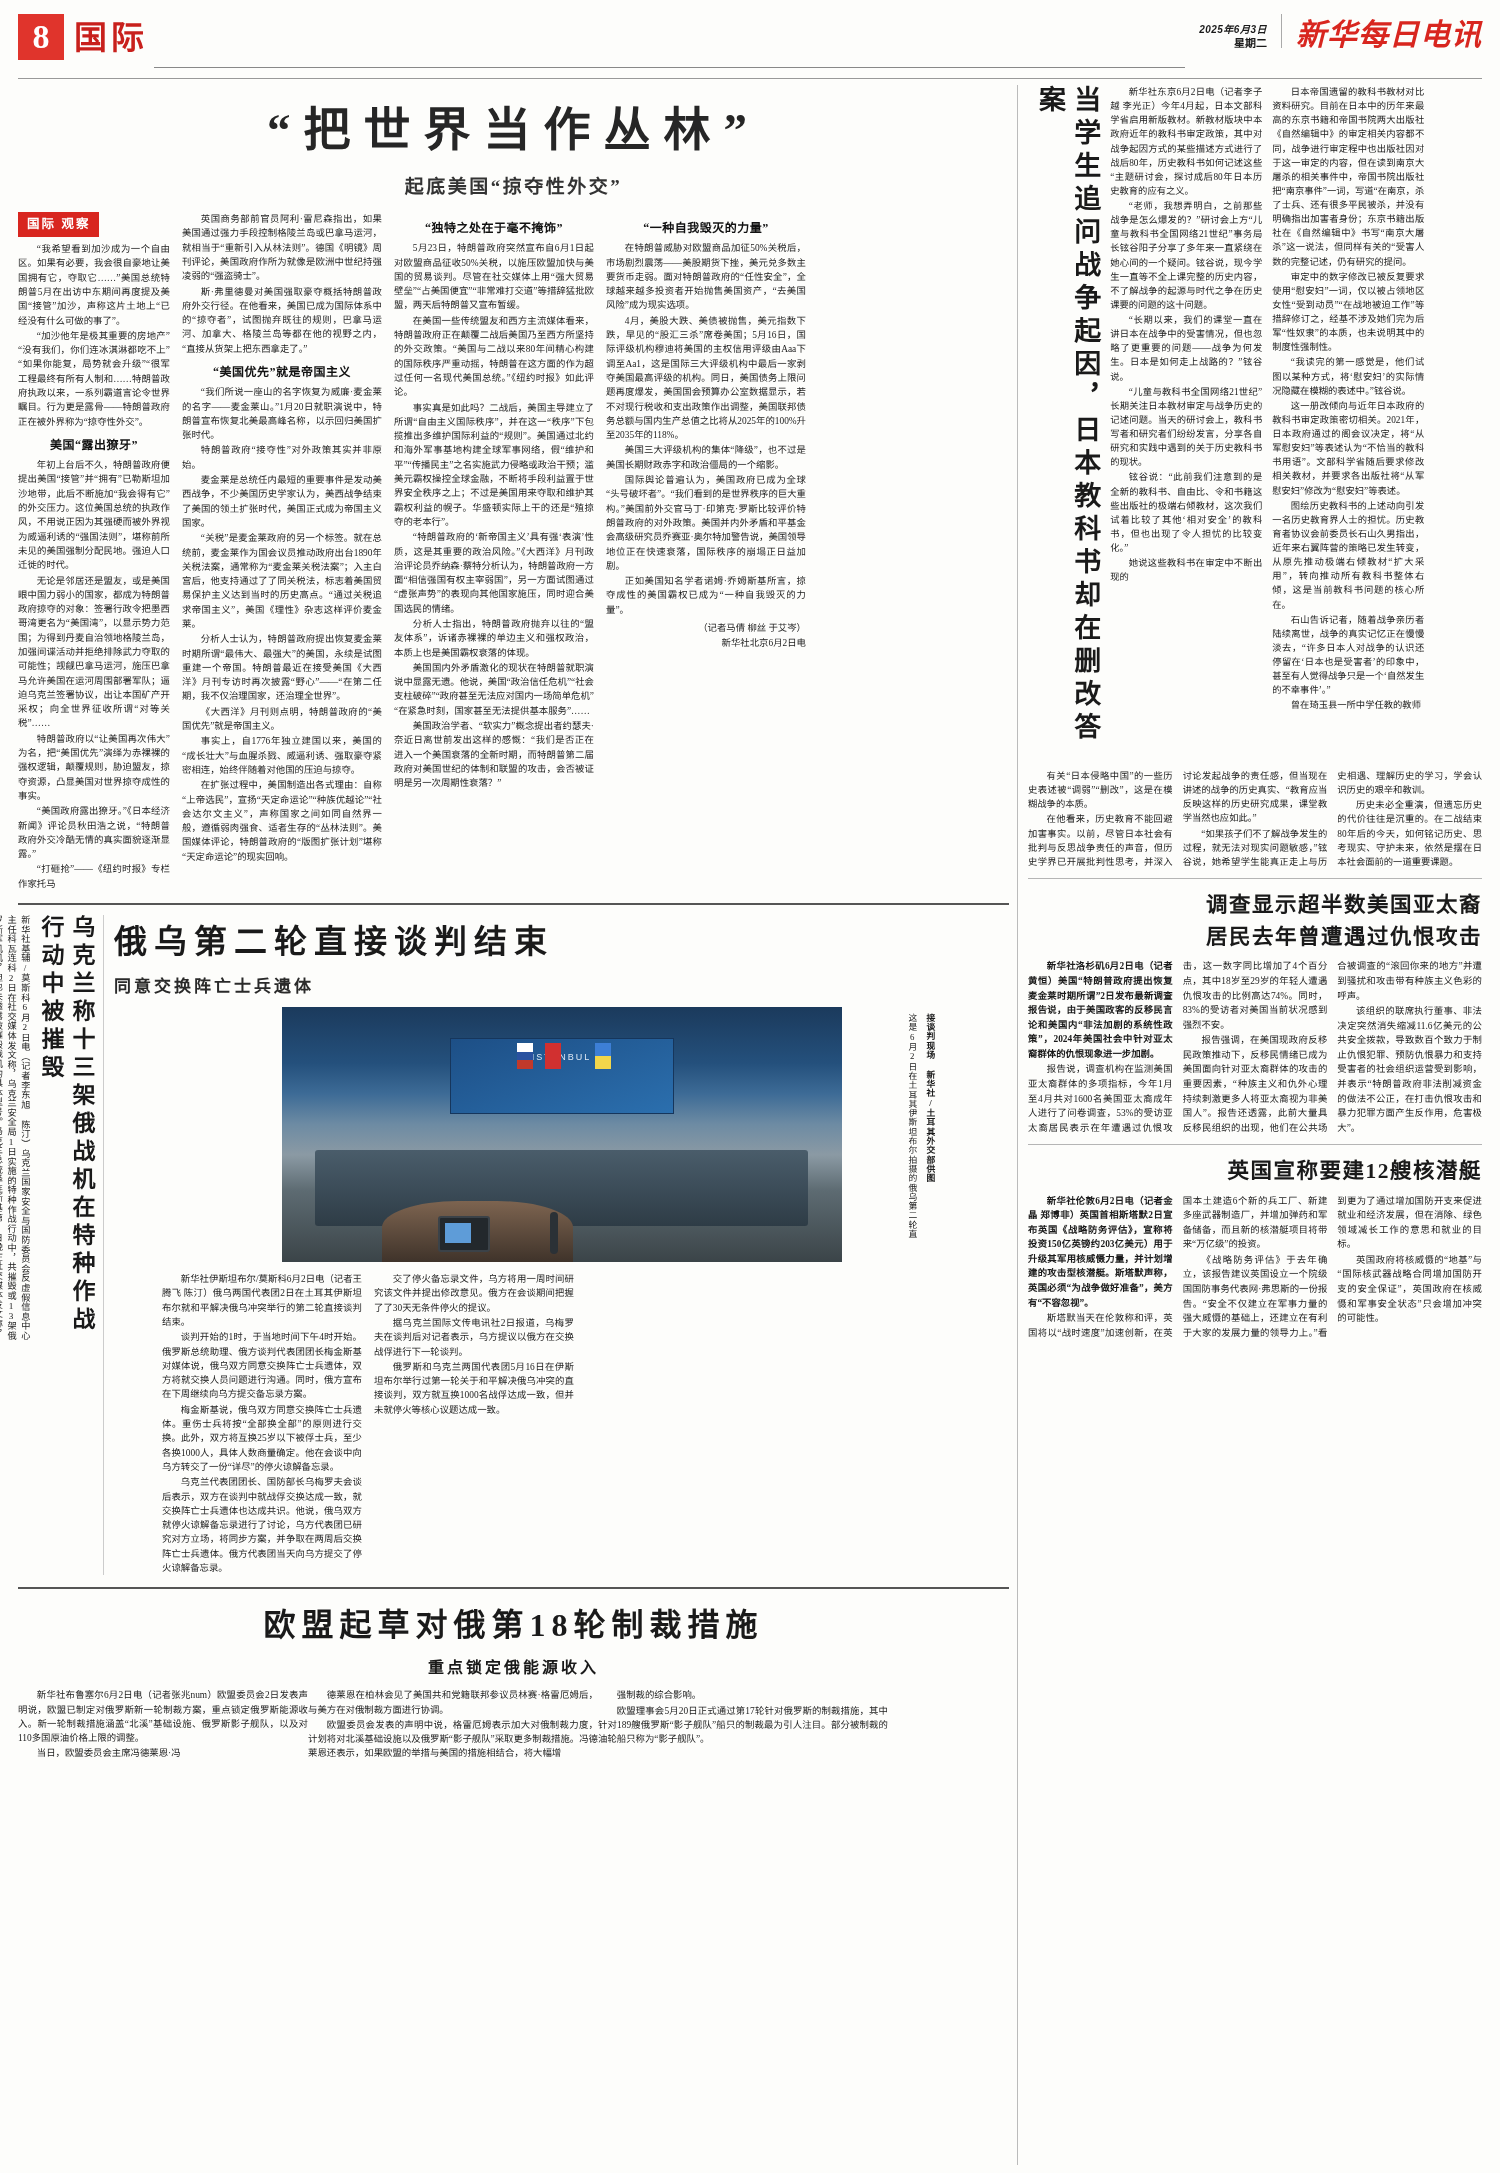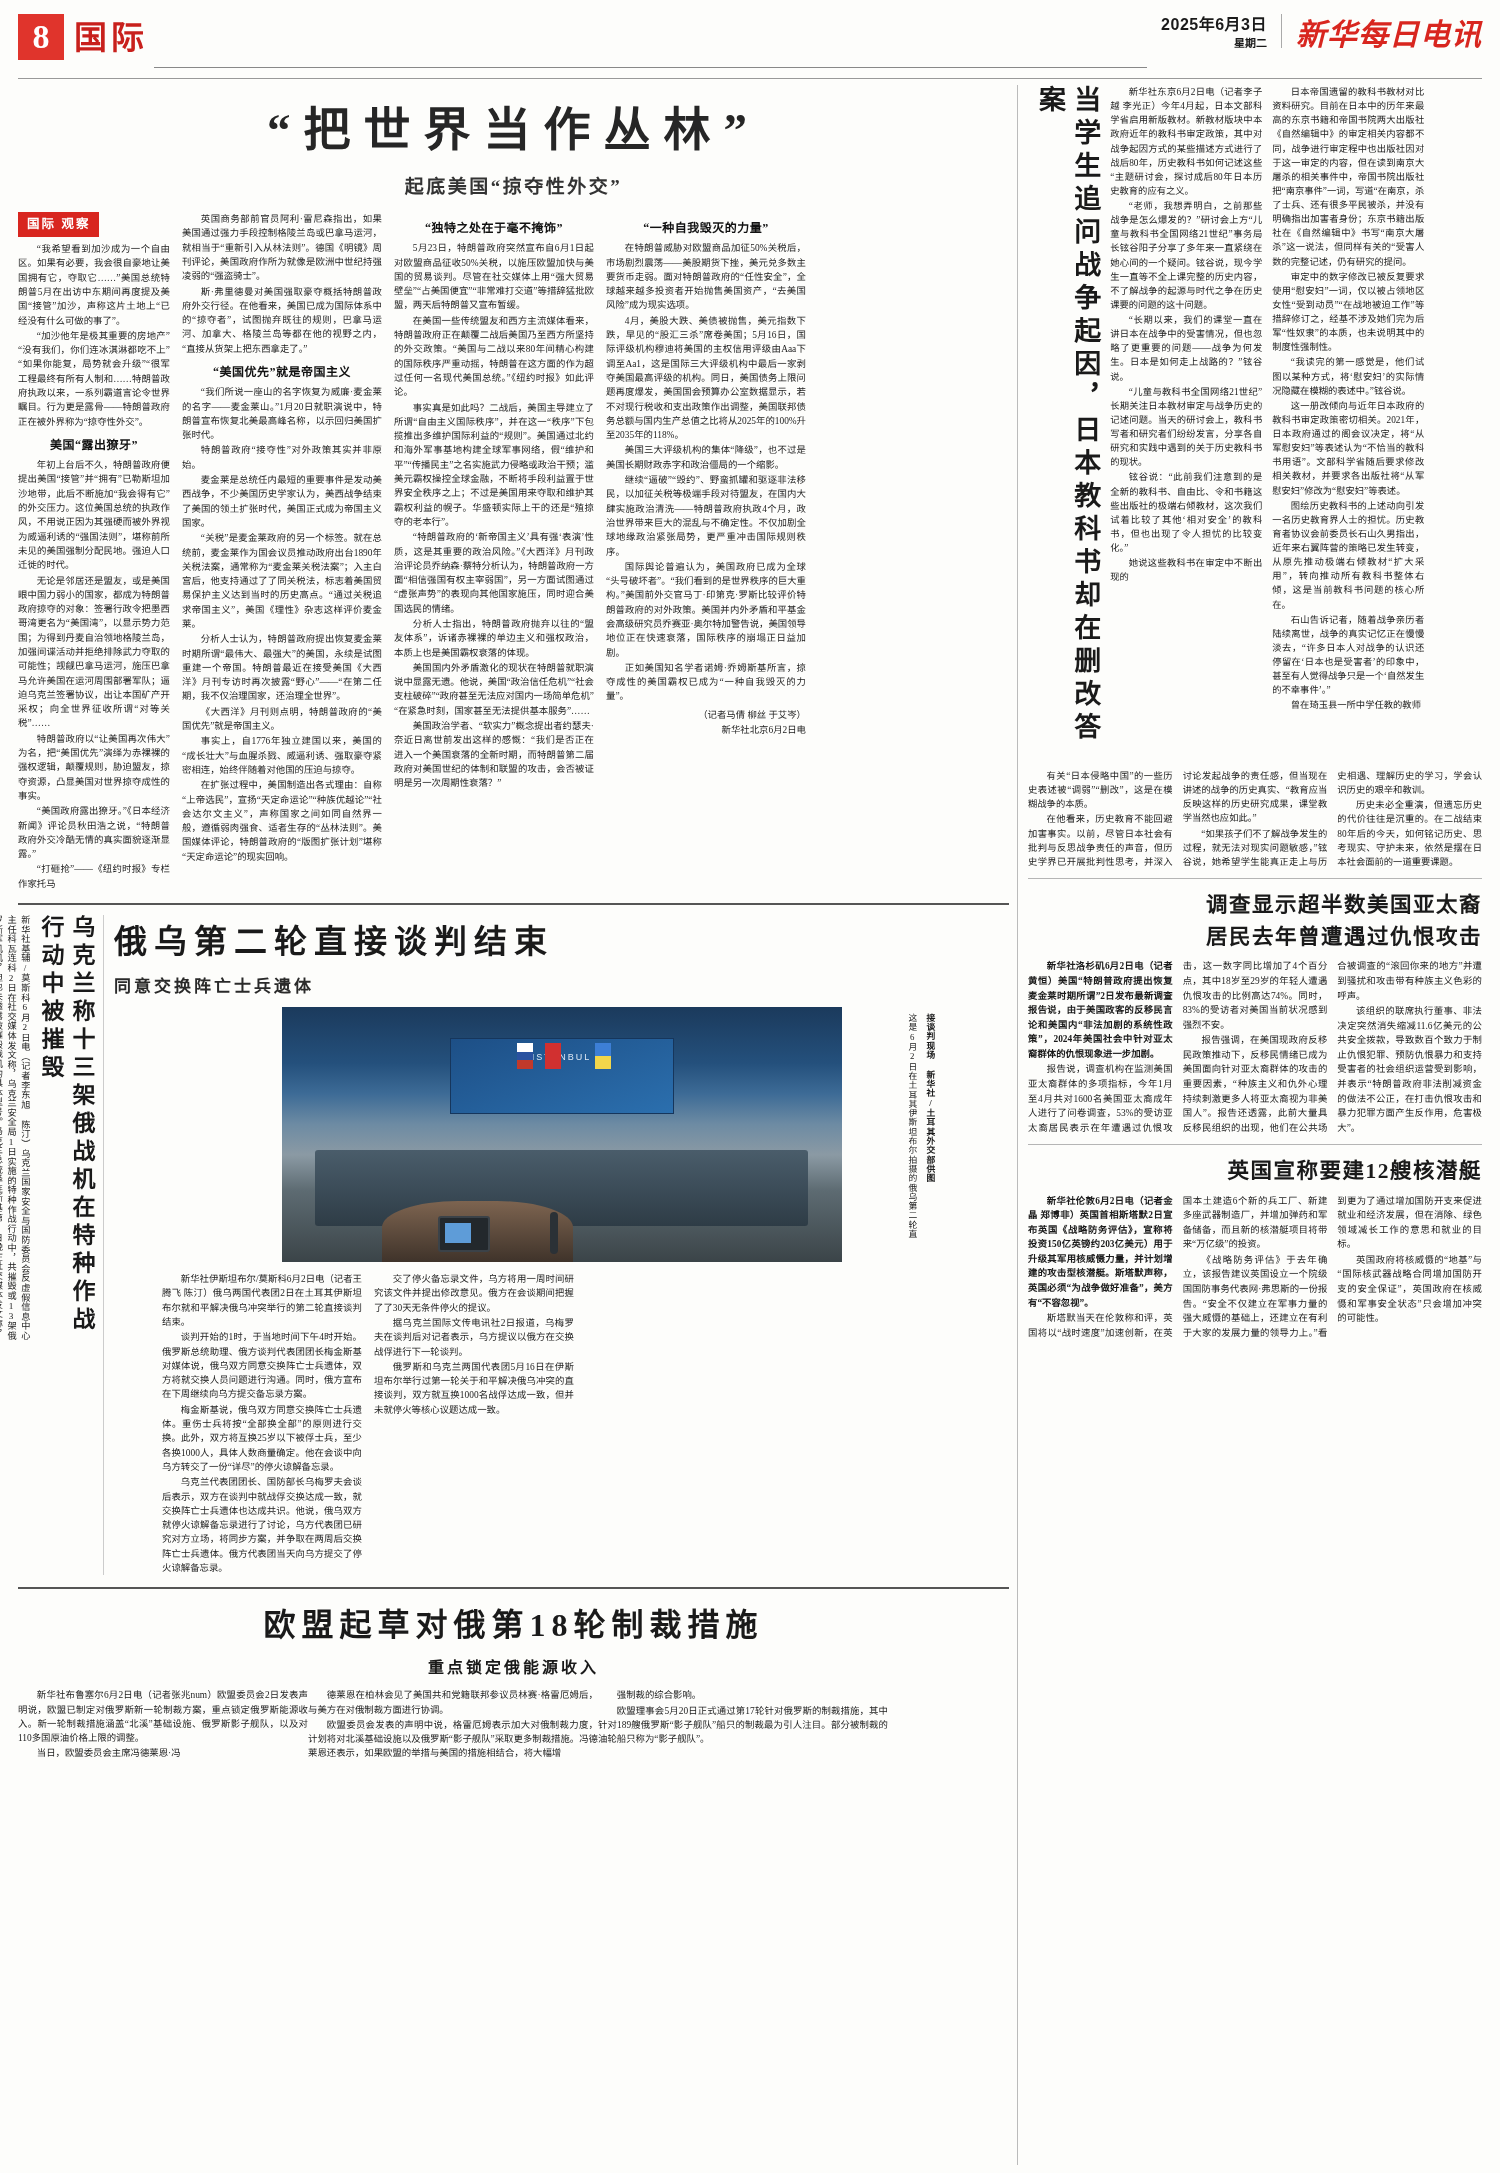--- a/index.html
+++ b/index.html
@@ -23,21 +23,21 @@
     font-size:34px; font-weight:bold; display:flex; align-items:center; justify-content:center;
     font-family:"Liberation Serif",serif; line-height:1;
   }
   .section-name {
     font-size:33px; font-weight:bold; color:#c8201c; letter-spacing:4px;
     font-family:"Liberation Serif",serif; line-height:1.1; padding-top:2px;
   }
   .mh-rule { flex:1; border-bottom:1.6px solid #888; margin:0 14px 8px 6px; align-self:flex-end; height:1px; }
   .mh-right { display:flex; align-items:flex-end; gap:10px; padding-bottom:2px; }
   .mh-date { text-align:right; font-family:"Liberation Sans",sans-serif; line-height:1.3; }
-  .mh-date .d1 { font-size:16px; font-weight:bold; letter-spacing:.5px; }
+  .mh-date .d1 { font-size:10px; font-weight:bold; letter-spacing:.5px;font-style:italic; }
   .mh-date .d2 { font-size:11px; font-weight:bold; }
   .mh-div { width:1px; height:34px; background:#aaa; margin:0 4px 2px 4px; }
   .logo {
     font-size:30px; font-weight:bold; color:#d8261f; letter-spacing:1px;
     font-family:"Liberation Serif",serif; font-style:italic; line-height:1;
     white-space:nowrap;
   }
   .mh-underline { border-bottom:1.2px solid #999; margin:2px 0 0 0; }
 
   
@@ -230,21 +230,20 @@
           <p>分析人士指出，特朗普政府抛弃以往的“盟友体系”，诉诸赤裸裸的单边主义和强权政治，本质上也是美国霸权衰落的体现。</p>
           <p>美国国内外矛盾激化的现状在特朗普就职演说中显露无遗。他说，美国“政治信任危机”“社会支柱破碎”“政府甚至无法应对国内一场简单危机”“在紧急时刻，国家甚至无法提供基本服务”……</p>
           <p>美国政治学者、“软实力”概念提出者约瑟夫·奈近日离世前发出这样的感慨：“我们是否正在进入一个美国衰落的全新时期，而特朗普第二届政府对美国世纪的体制和联盟的攻击，会否被证明是另一次周期性衰落？”</p>
         </div>
 
         <div class="ac w4">
           <p class="sub">“一种自我毁灭的力量”</p>
           <p>在特朗普威胁对欧盟商品加征50%关税后，市场剧烈震荡——美股期货下挫，美元兑多数主要货币走弱。面对特朗普政府的“任性安全”，全球越来越多投资者开始抛售美国资产，“去美国风险”成为现实选项。</p>
           <p>4月，美股大跌、美债被抛售，美元指数下跌，早见的“股汇三杀”席卷美国；5月16日，国际评级机构穆迪将美国的主权信用评级由Aaa下调至Aa1，这是国际三大评级机构中最后一家剥夺美国最高评级的机构。同日，美国债务上限问题再度爆发，美国国会预算办公室数据显示，若不对现行税收和支出政策作出调整，美国联邦债务总额与国内生产总值之比将从2025年的100%升至2035年的118%。</p>
           <p>美国三大评级机构的集体“降级”，也不过是美国长期财政赤字和政治僵局的一个缩影。</p>
-          <p>继续“逼破”“毁约”、野蛮抓罐和驱逐非法移民，以加征关税等极端手段对待盟友，在国内大肆实施政治清洗——特朗普政府执政4个月，政治世界带来巨大的混乱与不确定性。不仅加剧全球地缘政治紧张局势，更严重冲击国际规则秩序。</p>
           <p>国际舆论普遍认为，美国政府已成为全球“头号破坏者”。“我们看到的是世界秩序的巨大重构。”美国前外交官马丁·印第克·罗斯比较评价特朗普政府的对外政策。美国并内外矛盾和平基金会高级研究员乔赛亚·奥尔特加警告说，美国领导地位正在快速衰落，国际秩序的崩塌正日益加剧。</p>
           <p>正如美国知名学者诺姆·乔姆斯基所言，掠夺成性的美国霸权已成为“一种自我毁灭的力量”。</p>
           <p style="text-align:right;text-indent:0;margin-top:4px;">（记者马倩  柳丝  于艾岑）</p>
           <p style="text-align:right;text-indent:0;">新华社北京6月2日电</p>
         </div>
       </div>
 
       <div class="rule-h2"></div>
 
       <div class="mid">

